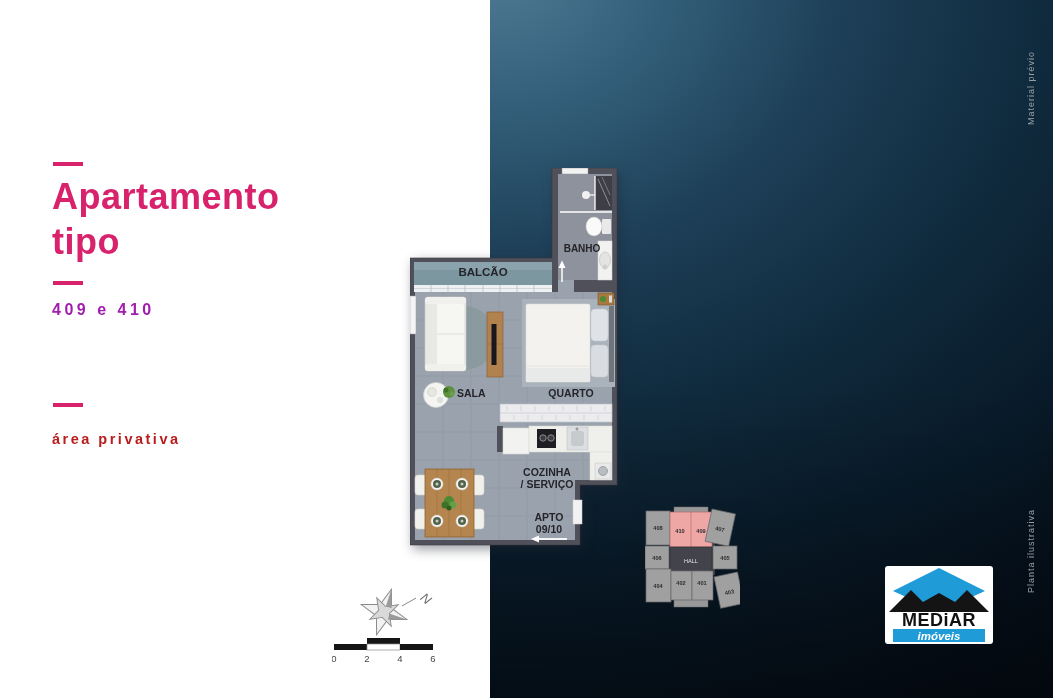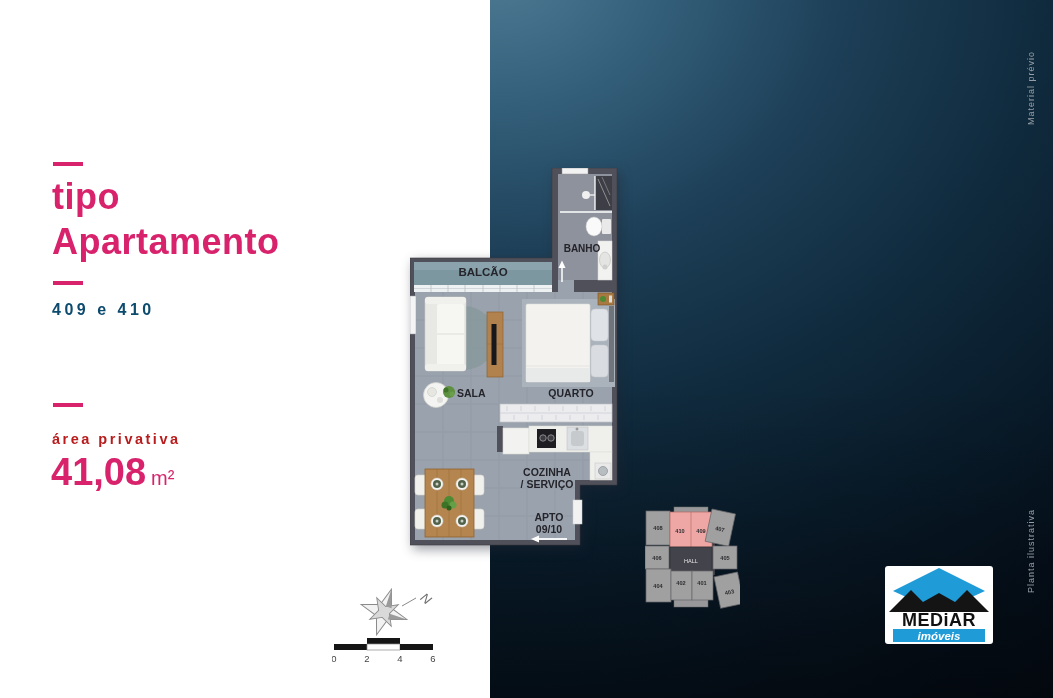--- a/index.html
+++ b/index.html
@@ -12,21 +12,21 @@
       linear-gradient(to bottom, rgba(0,0,0,0) 55%, rgba(0,0,0,.30) 100%),
       radial-gradient(1150px 950px at 2% -4%,
         #4e7a94 0%, #35617c 13%, #1d3f57 30%, #102b3e 47%,
         #091c2b 63%, #050f1a 80%, #03070d 100%);
   }
 
   
   .accent-rule{position:absolute;width:30px;height:4px;background:#d8226c;}
   #title{position:absolute;left:52px;top:174px;color:#d8226c;font-weight:700;
     font-size:36px;line-height:45px;letter-spacing:.5px;}
-  #units{position:absolute;left:52px;top:301px;color:#0c4a6e;font-weight:700;
+  #units{position:absolute;left:52px;top:301px;color:#a21caf;font-weight:700;
     font-size:16px;letter-spacing:3.5px;}
   #area-label{position:absolute;left:52px;top:431px;color:#b91c1c;font-weight:700;
     font-size:14.5px;letter-spacing:2.5px;}
   #area-line{position:absolute;left:51px;top:451px;color:#d8226c;}
   #area-line .val{font-weight:700;font-size:38px;letter-spacing:0;}
   #area-line .unit{font-weight:400;font-size:20px;margin-left:5px;}
 
   
   .vtext{position:absolute;writing-mode:vertical-rl;transform:rotate(180deg);
     font-size:9px;color:#97a0a8;letter-spacing:1px;white-space:nowrap;}
@@ -39,28 +39,27 @@
 </style>
 </head>
 <body>
 
 <div id="stage">
 
   <div id="dark-panel"></div>
 
   <div class="accent-rule" style="left:53px;top:162px;"></div>
   <div id="title">
+    <div>Apartamento</div>
     <div>tipo</div>
-    <div>Apartamento</div>
   </div>
   <div class="accent-rule" style="left:53px;top:281px;"></div>
   <div id="units">409 e 410</div>
   <div class="accent-rule" style="left:53px;top:403px;"></div>
   <div id="area-label">área privativa</div>
-  <div id="area-line"><span class="val">41,08</span><span class="unit">m²</span></div>
 
   <svg id="floorplan-svg" style="position:absolute;left:410px;top:168px;" width="217" height="382" viewBox="0 0 217 382">
     <defs>
       <clipPath id="floorClip">
           <polygon points="5,124 202,124 202,312 165,312 165,372 5,372"></polygon>
         </clipPath>
     </defs>
 
     <polygon points="0,90 142,90 142,0 207,0 207,317 170,317 170,377 0,377" fill="#50505a" stroke="#3a3a42" stroke-width="0.6"></polygon>
 

